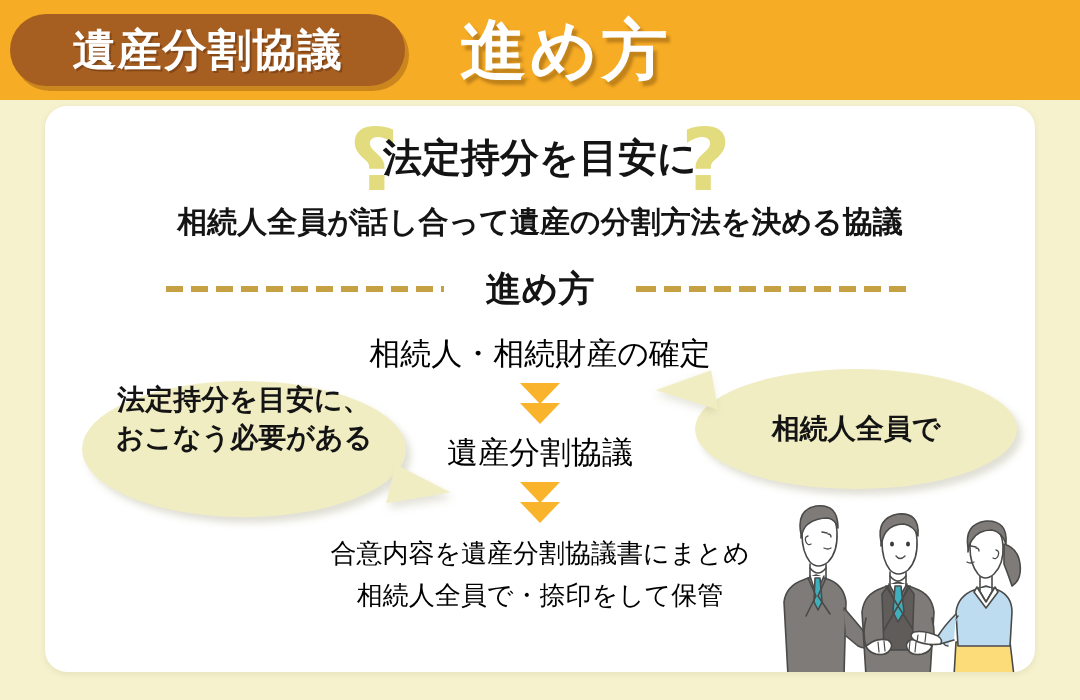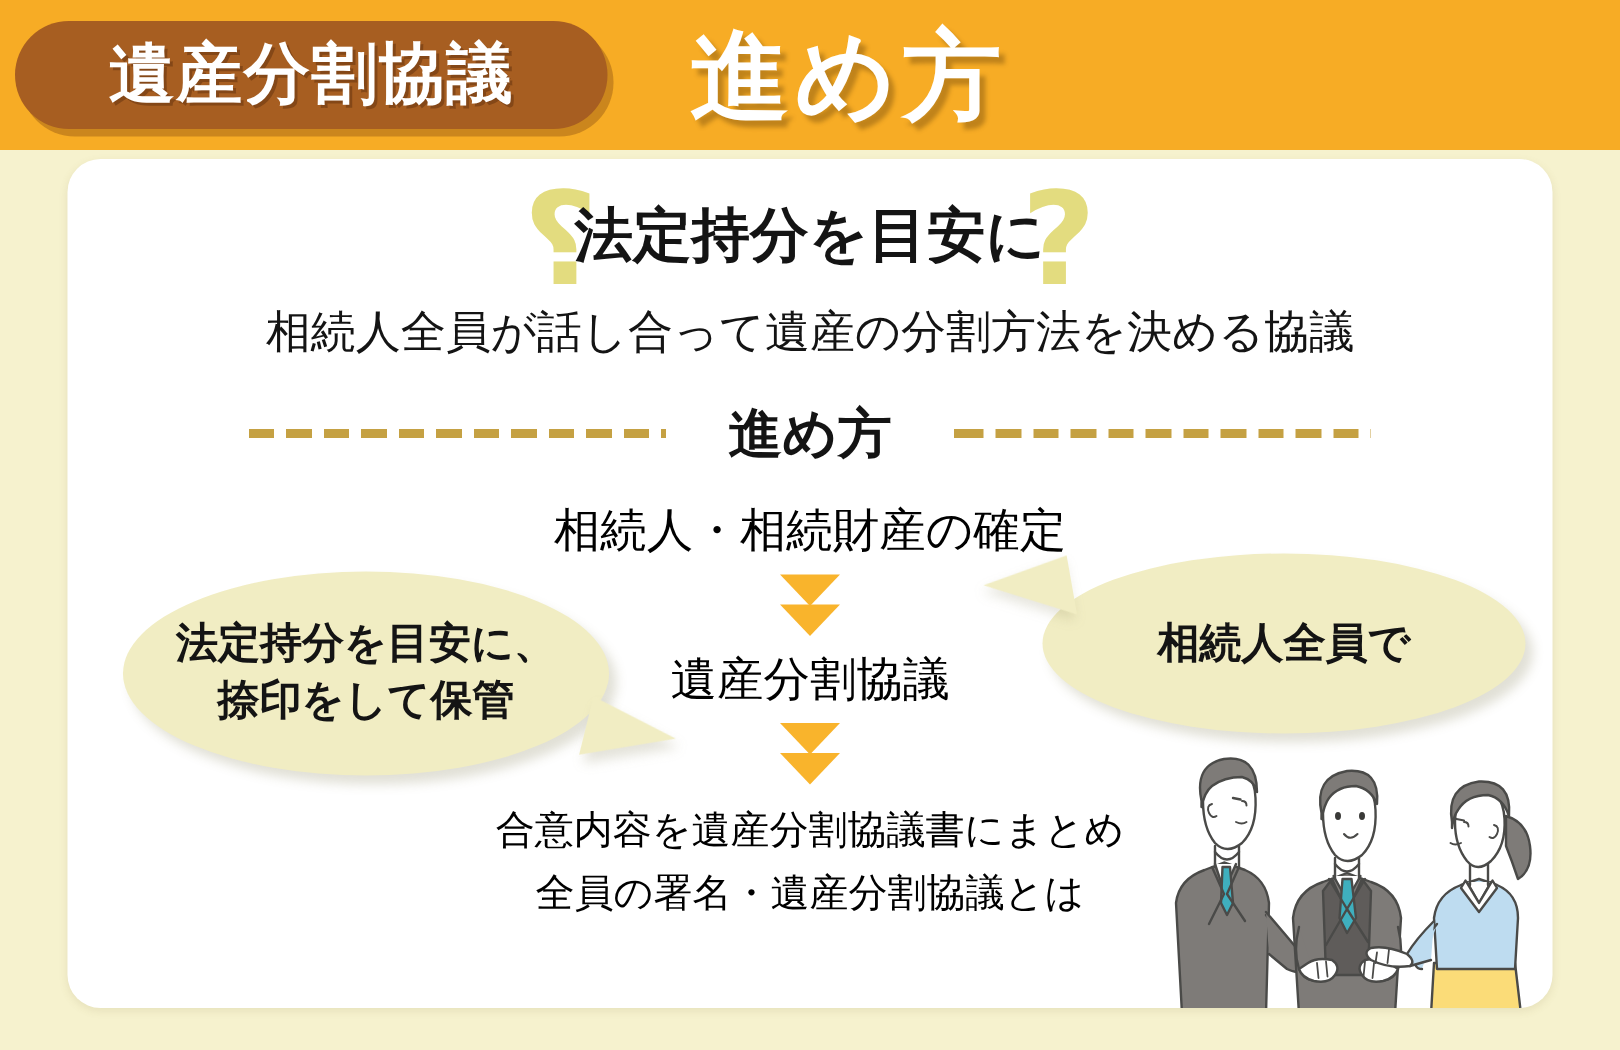--- a/index.html
+++ b/index.html
@@ -116,21 +116,21 @@
     font-size: 39px;
     font-weight: bold;
     letter-spacing: 0px;
     line-height: 46px;
     white-space: nowrap;
   }
   .whatis-sub {
     margin-top: 10px;
     color: #141414;
     font-size: 30px;
-    font-weight: normal;
+    font-weight: bold;
     letter-spacing: 0px;
     line-height: 40px;
     white-space: nowrap;
   }
 
   
   .section-head {
     position: absolute;
     left: 0;
     top: 163px;
@@ -209,21 +209,21 @@
     left: 37px;
     top: 275px;
     width: 324px;
     height: 134px;
     border-radius: 50% / 50%;
     font-size: 28px;
     line-height: 38px;
     display: flex;
     flex-direction: column;
     align-items: center;
-    justify-content: center;
+    justify-content: flex-start;
     padding-bottom: 2px;
   }
   .bubble-left .tail {
     position: absolute;
     right: -44px;
     bottom: 6px;
     width: 0;
     height: 0;
     border-top: 14px solid transparent;
     border-bottom: 26px solid transparent;
@@ -307,27 +307,27 @@
 
       <div class="step step-2">遺産分割協議</div>
 
       <div class="arrow">
         <span class="tri a"></span>
         <span class="tri b"></span>
       </div>
 
       <div class="step step-3">
         <div>合意内容を遺産分割協議書にまとめ</div>
-        <div>全員の署名・遺産分割協議とは</div>
+        <div>相続人全員で・捺印をして保管</div>
       </div>
     </div>
 
     <div class="bubble bubble-left">
       <span class="bubble-line">法定持分を目安に、</span>
-      <span class="bubble-line">捺印をして保管</span>
+      <span class="bubble-line">おこなう必要がある</span>
       <span class="tail"></span>
     </div>
 
     <div class="bubble bubble-right">
       <span class="bubble-line">相続人全員で</span>
       <span class="tail"></span>
     </div>
 
     <div class="illustration">
       <svg width="282" height="186" viewBox="0 0 282 186" xmlns="http://www.w3.org/2000/svg">

